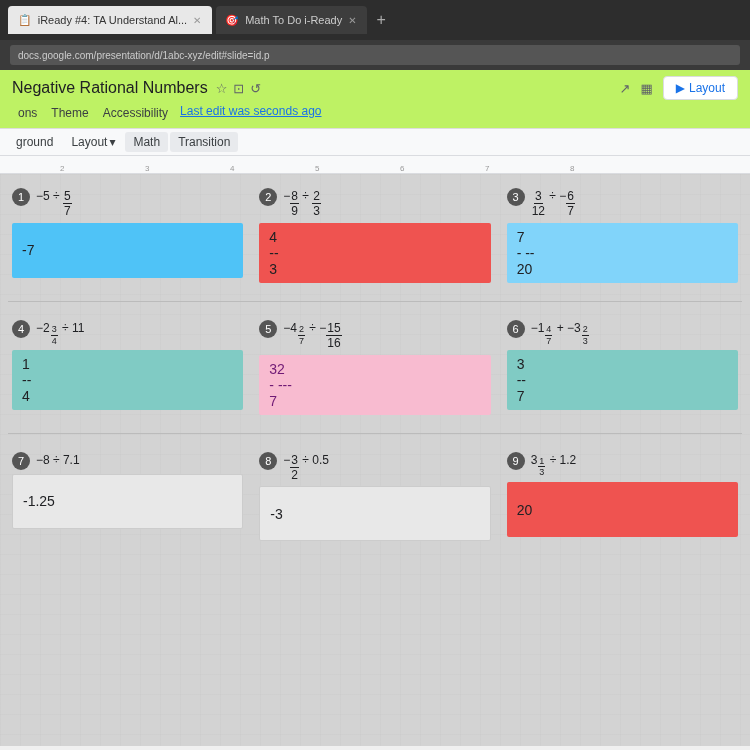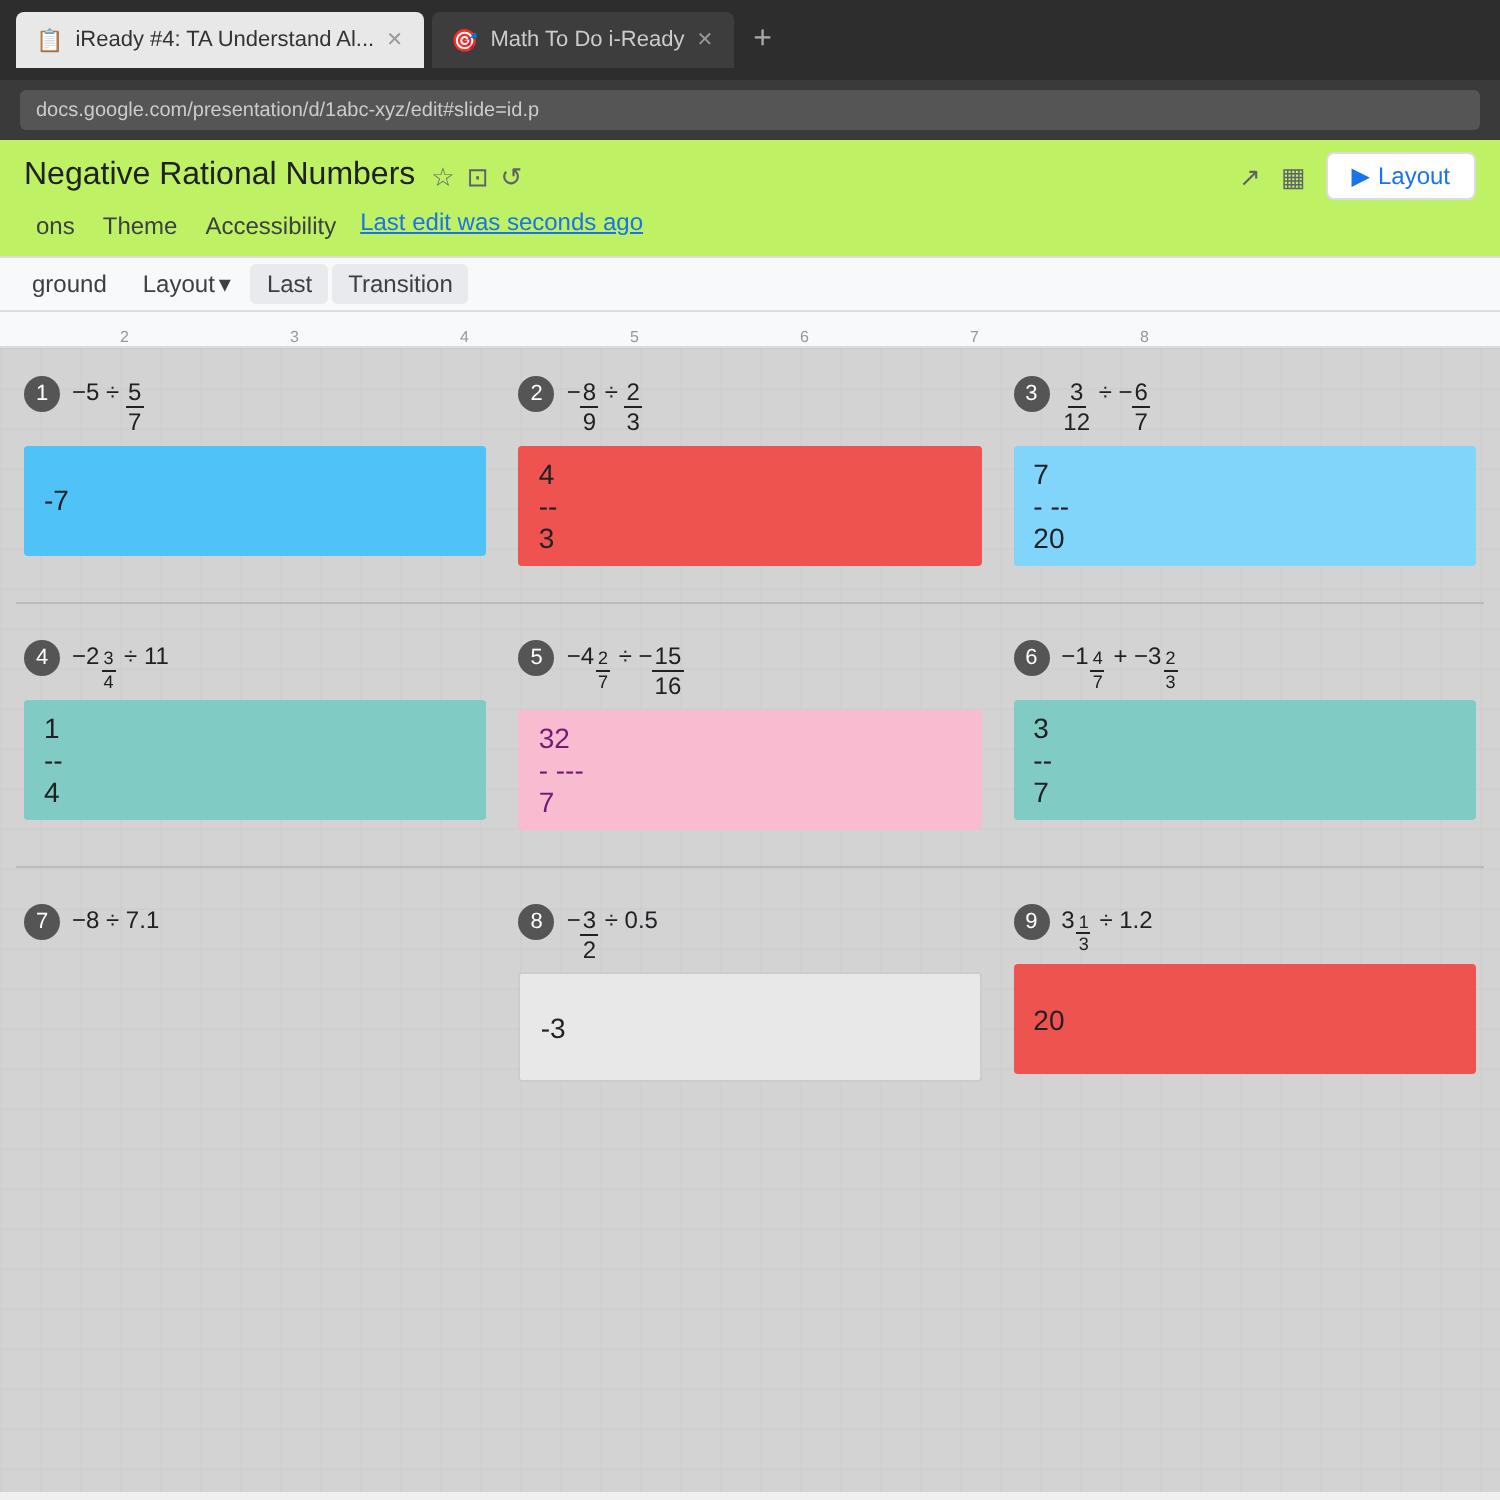--- a/index.html
+++ b/index.html
@@ -316,21 +316,21 @@
 
 <div class="toolbar">
   <div class="toolbar-btn">
     <span>ground</span>
   </div>
   <div class="toolbar-btn">
     <span>Layout</span>
     <span>▾</span>
   </div>
   <div class="toolbar-btn active">
-    <span>Last</span>
+    <span>Math</span>
   </div>
   <div class="toolbar-btn active">
     <span>Transition</span>
   </div>
 </div>
 
 <div class="ruler">
   <div style="position:relative; height:100%; display:flex; align-items:flex-end; padding-left:5px;">
     <span class="ruler-num" style="left:60px;">2</span>
     <span class="ruler-num" style="left:145px;">3</span>
@@ -473,20 +473,23 @@
 
     <div style="grid-column: 1/-1;">
       <div class="divider-line"></div>
     </div>
 
     <div class="problem-card">
       <div class="problem-header">
         <span class="problem-num">7</span>
         <span class="problem-expr">−8 ÷ 7.1</span>
       </div>
+      <div class="answer-box" style="background: #e8e8e8; border: 1px solid #ccc;">
+        <span>-1.25</span>
+      </div>
     </div>
 
     <div class="problem-card">
       <div class="problem-header">
         <span class="problem-num">8</span>
         <span class="problem-expr">
           −<span class="frac">
               <span class="frac-num">3</span>
               <span class="frac-den">2</span>
             </span> ÷ 0.5

